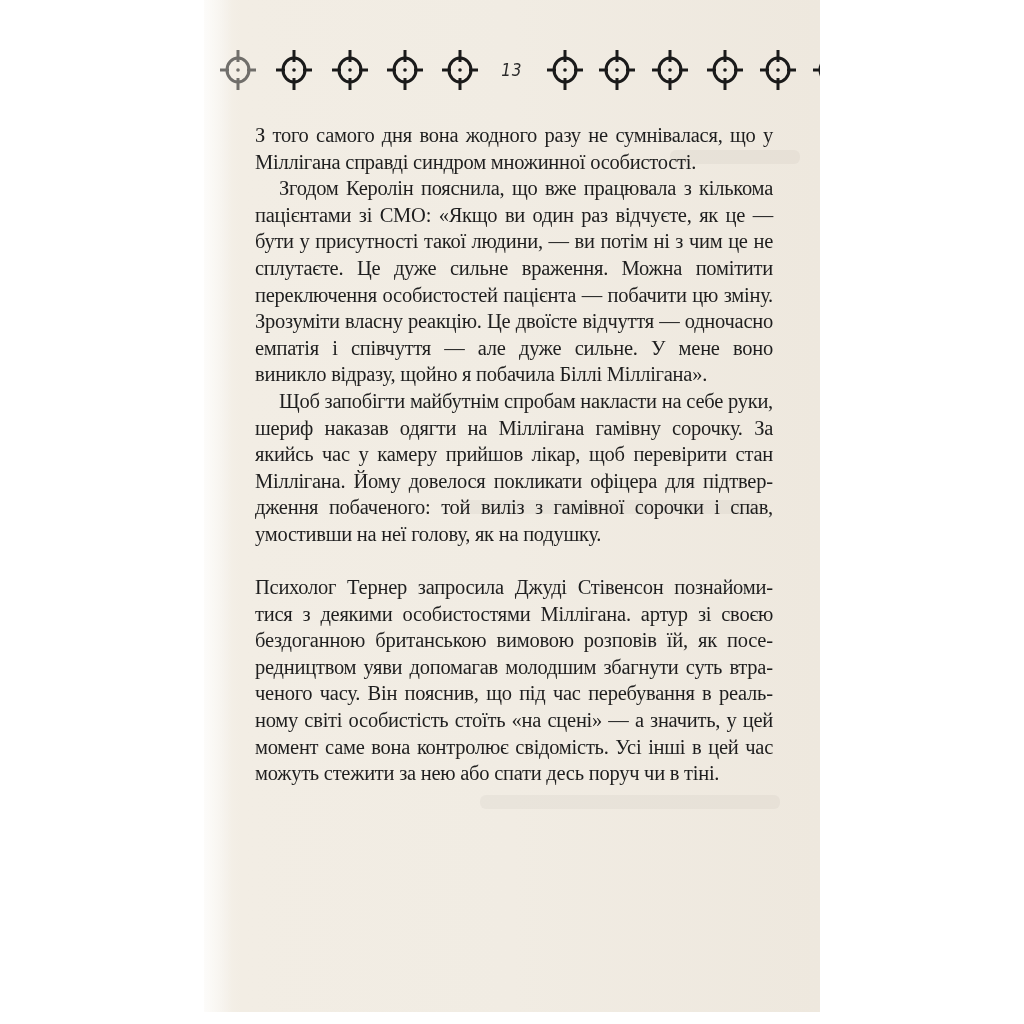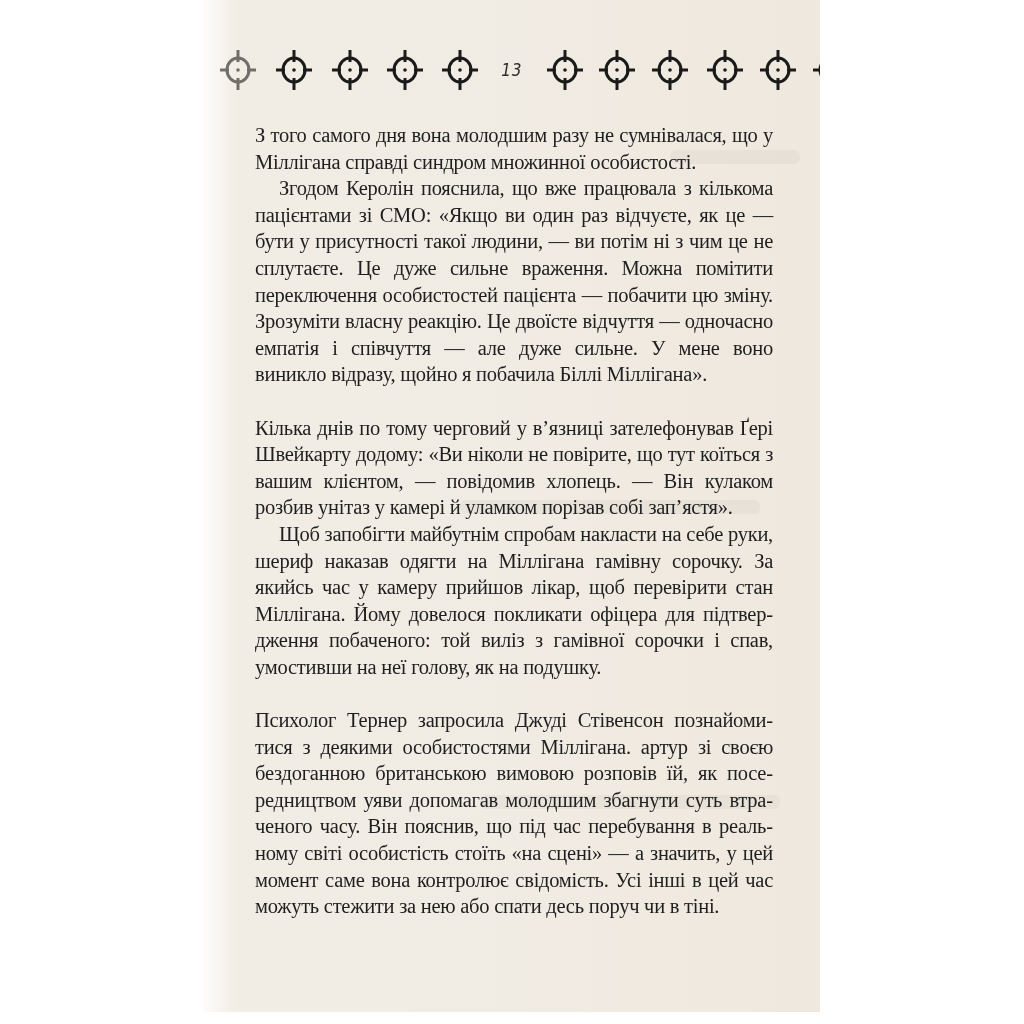--- a/index.html
+++ b/index.html
@@ -224,20 +224,19 @@
             <line x1="20" y1="34" x2="20" y2="46"></line>
             <line x1="2" y1="26" x2="11" y2="26"></line>
             <line x1="29" y1="26" x2="38" y2="26"></line>
           </g>
           <circle cx="20" cy="26" r="1.8" fill="#1a1a1a"></circle>
         </svg>
     </div>
   </div>
 
   <div class="text-block">
-    <p class="para no-indent">З того самого дня вона молодшим разу не сумнівалася, що у Міллігана справді синдром множинної особистості.</p>
+    <p class="para no-indent">З того самого дня вона жодного разу не сумнівалася, що у Міллігана справді синдром множинної особистості.</p>
     <p class="para">Згодом Керолін пояснила, що вже працювала з кількома пацієнтами зі СМО: «Якщо ви один раз відчуєте, як це — бути у присутності такої людини, — ви потім ні з чим це не сплутаєте. Це дуже сильне враження. Можна помітити переключення особистостей пацієнта — побачити цю змі­ну. Зрозуміти власну реакцію. Це двоїсте відчуття — одно­часно емпатія і співчуття — але дуже сильне. У мене воно виникло відразу, щойно я побачила Біллі Міллігана».</p>
-    <p class="para no-indent break-before">Кілька днів по тому черговий у в’язниці зателефонував Ґері Швейкарту додому: «Ви ніколи не повірите, що тут коїться з вашим клієнтом, — повідомив хлопець. — Він кулаком розбив унітаз у камері й уламком порізав собі зап’ястя».</p>
     <p class="para">Щоб запобігти майбутнім спробам накласти на себе ру­ки, шериф наказав одягти на Міллігана гамівну сорочку. За якийсь час у камеру прийшов лікар, щоб перевірити стан Міллігана. Йому довелося покликати офіцера для підтвер­дження побаченого: той виліз з гамівної сорочки і спав, умостивши на неї голову, як на подушку.</p>
     <p class="para no-indent break-before">Психолог Тернер запросила Джуді Стівенсон познайоми­тися з деякими особистостями Міллігана. артур зі своєю бездоганною британською вимовою розповів їй, як посе­редництвом уяви допомагав молодшим збагнути суть втра­ченого часу. Він пояснив, що під час перебування в реаль­ному світі особистість стоїть «на сцені» — а значить, у цей момент саме вона контролює свідомість. Усі інші в цей час можуть стежити за нею або спати десь поруч чи в тіні.</p>
   </div>
 
 </div>
 
 </body></html>

